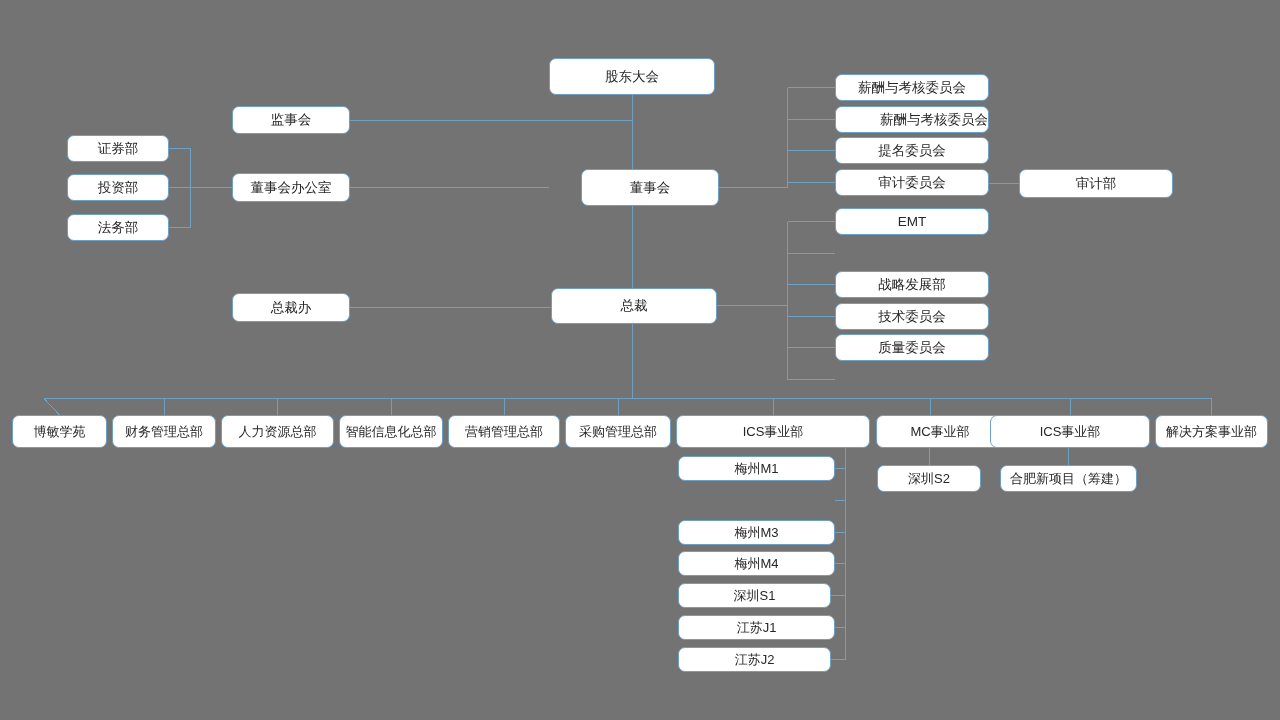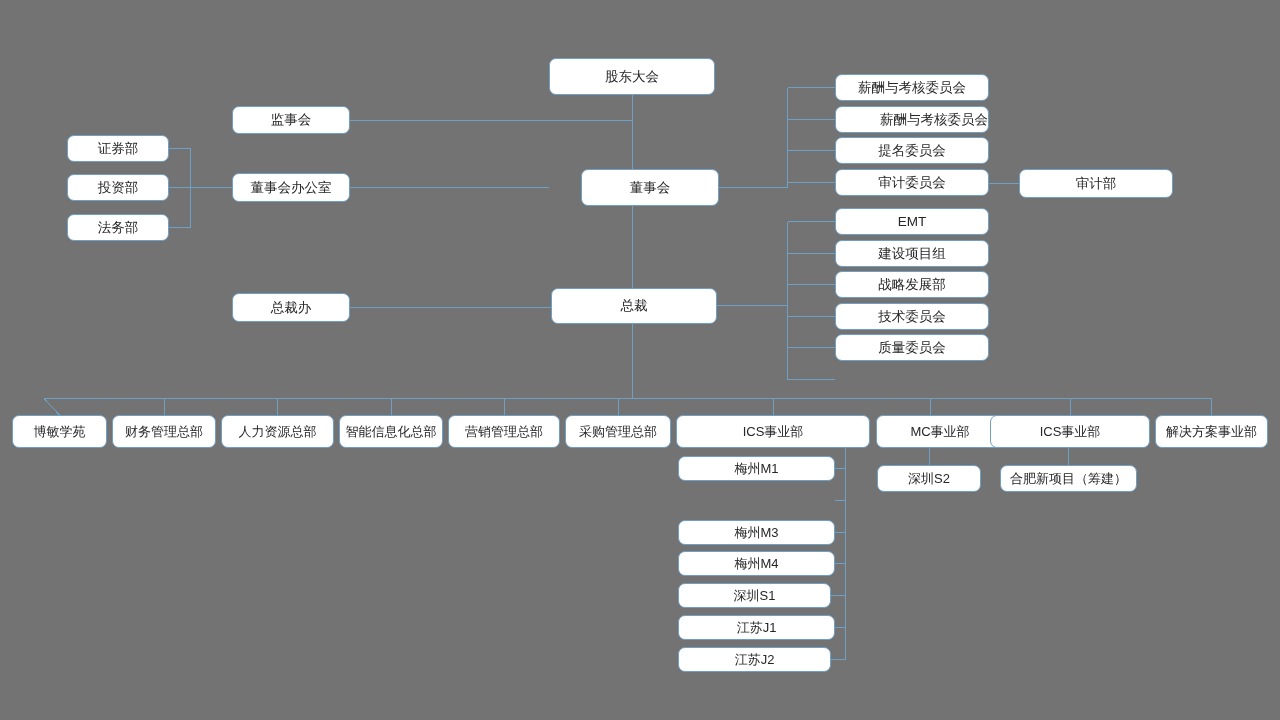--- a/index.html
+++ b/index.html
@@ -137,23 +137,20 @@
   <div class="node" style="left: 835px; top: 169px; width: 154px; height: 27px; border-color: rgb(110, 159, 196); color: rgb(38, 38, 38);">
       <span>审计委员会</span>
     </div>
   <div class="node" style="left: 1019px; top: 169px; width: 154px; height: 29px; border-color: rgb(110, 159, 196); color: rgb(38, 38, 38);">
       <span>审计部</span>
     </div>
 
   <div class="node" style="left: 835px; top: 208px; width: 154px; height: 27px; border-color: rgb(110, 159, 196); color: rgb(38, 38, 38);">
       <span>EMT</span>
     </div>
-  <div class="node" style="left: 835px; top: 240px; width: 154px; height: 27px; border-color: rgb(110, 159, 196); color: rgb(38, 38, 38);">
-      <span>建设项目组</span>
-    </div>
   <div class="node" style="left: 835px; top: 271px; width: 154px; height: 27px; border-color: rgb(110, 159, 196); color: rgb(38, 38, 38);">
       <span>战略发展部</span>
     </div>
   <div class="node" style="left: 835px; top: 303px; width: 154px; height: 27px; border-color: rgb(110, 159, 196); color: rgb(38, 38, 38);">
       <span>技术委员会</span>
     </div>
   <div class="node" style="left: 835px; top: 334px; width: 154px; height: 27px; border-color: rgb(110, 159, 196); color: rgb(38, 38, 38);">
       <span>质量委员会</span>
     </div>
 

